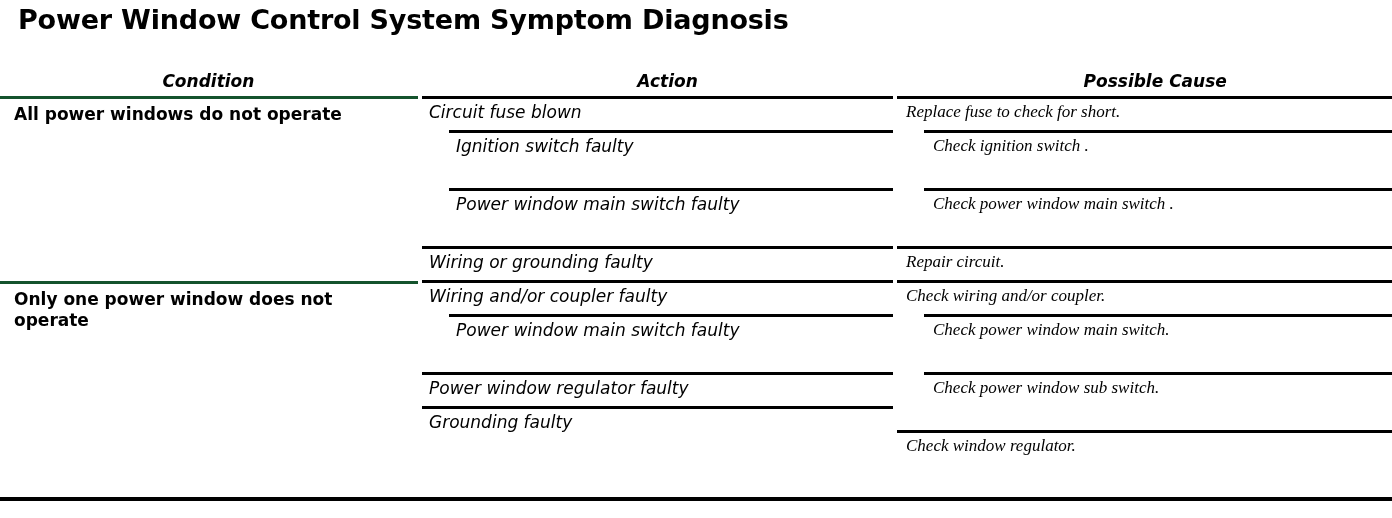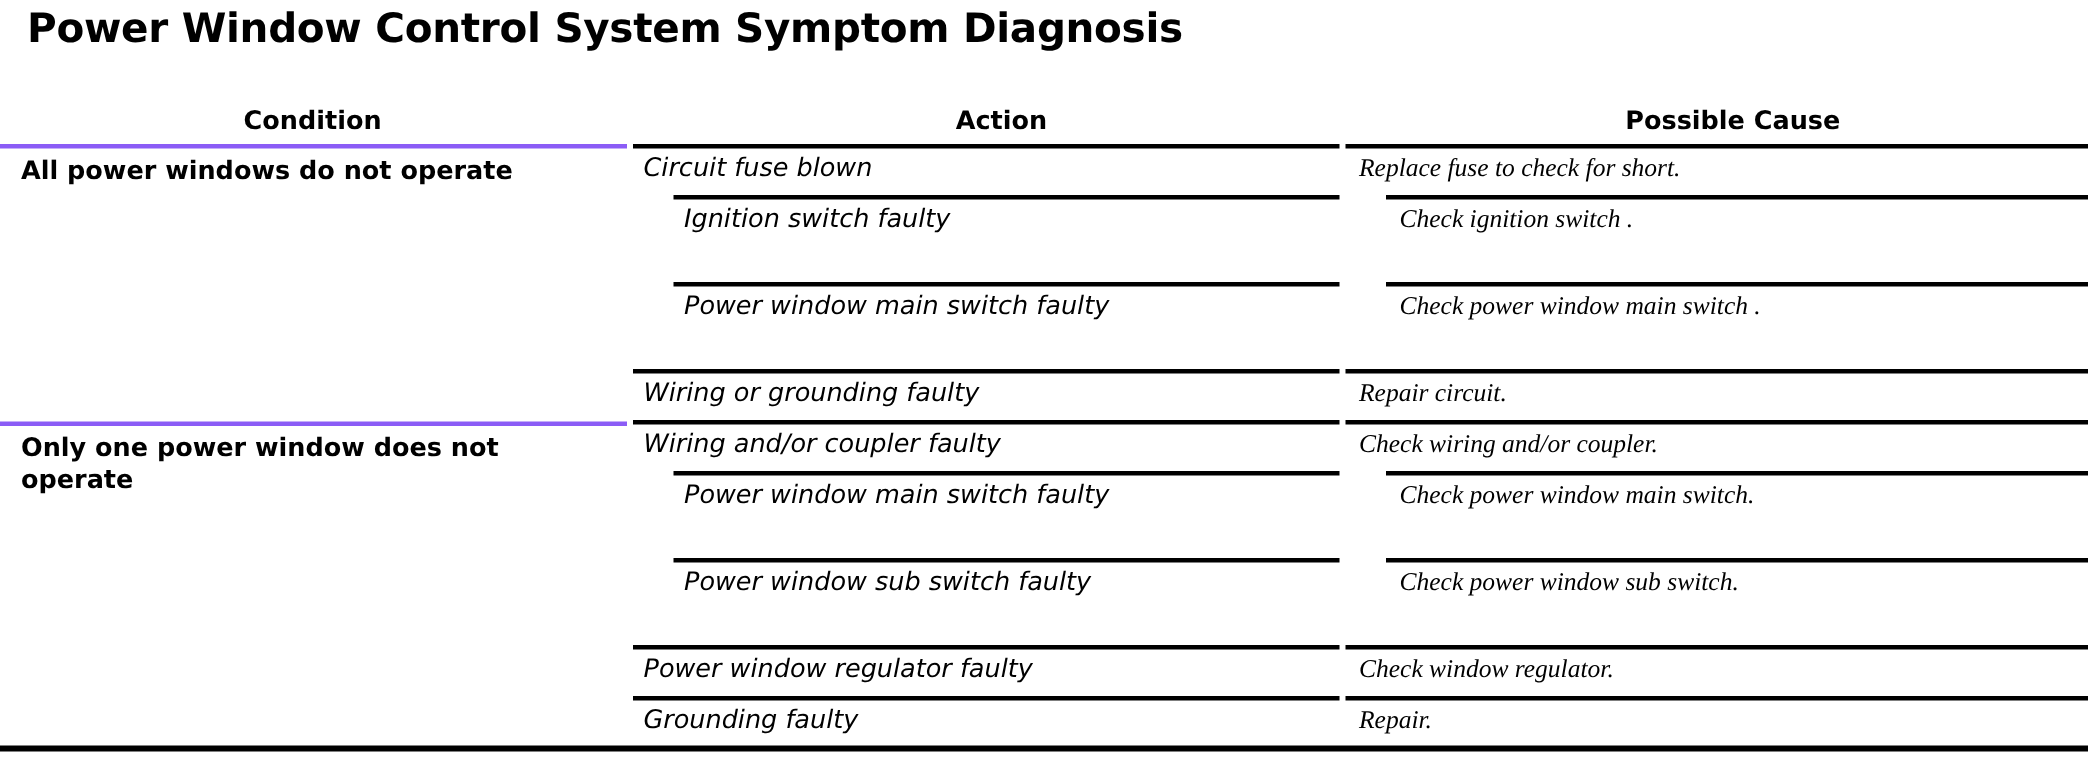--- a/index.html
+++ b/index.html
@@ -50,20 +50,21 @@
     align-items: flex-end;
     height: 34px;
   }
   .th {
     font-size: 17px;
     font-weight: bold;
     text-align: center;
     line-height: 1;
     padding-bottom: 6px;
     box-sizing: border-box;
+    font-style: italic;
   }
   .th.col-cause { margin-left: 4px; }
   .th.col-act   { margin-left: 4px; }
 
   
   .tbody {
     position: relative;
     display: flex;
     align-items: stretch;
   }
@@ -85,21 +86,21 @@
   }
   .act-col {
     width: 495px;
     flex: 0 0 495px;
     box-sizing: border-box;
     font-family: Liberation Serif, serif;
   }
 
   
   .cond-group {
-    border-top: 3px solid #8b5cf6;
+    border-top: 3px solid #14532d;
     box-sizing: border-box;
     padding: 5px 8px 0 14px;
   }
   .cond-group .cond-text {
     font-size: 17px;
     font-weight: bold;
     line-height: 1.25;
   }
   .cond-group.g1 { height: 185px; }
   .cond-group.g2 { height: 188px; }
@@ -159,37 +160,35 @@
 
       <div class="gap-col"></div>
 
       <div class="cause-col">
         <div class="cell h-short">Circuit fuse blown</div>
         <div class="cell h-tall">Ignition switch faulty</div>
         <div class="cell h-tall">Power window main switch faulty</div>
         <div class="cell h-short">Wiring or grounding faulty</div>
         <div class="cell h-short">Wiring and/or coupler faulty</div>
         <div class="cell h-tall">Power window main switch faulty</div>
-        <div class="cell h-tall">Power window sub switch faulty</div>
         <div class="cell h-short">Power window regulator faulty</div>
         <div class="cell h-short">Grounding faulty</div>
       </div>
 
       <div class="gap-col"></div>
 
       <div class="act-col">
         <div class="cell h-short">Replace fuse to check for short.</div>
         <div class="cell h-tall">Check ignition switch .</div>
         <div class="cell h-tall">Check power window main switch .</div>
         <div class="cell h-short">Repair circuit.</div>
         <div class="cell h-short">Check wiring and/or coupler.</div>
         <div class="cell h-tall">Check power window main switch.</div>
         <div class="cell h-tall">Check power window sub switch.</div>
         <div class="cell h-short">Check window regulator.</div>
-        <div class="cell h-short">Repair.</div>
       </div>
 
     </div>
 
     <div class="bottom-rule"></div>
 
   </div>
 </div>
 
 </body></html>

